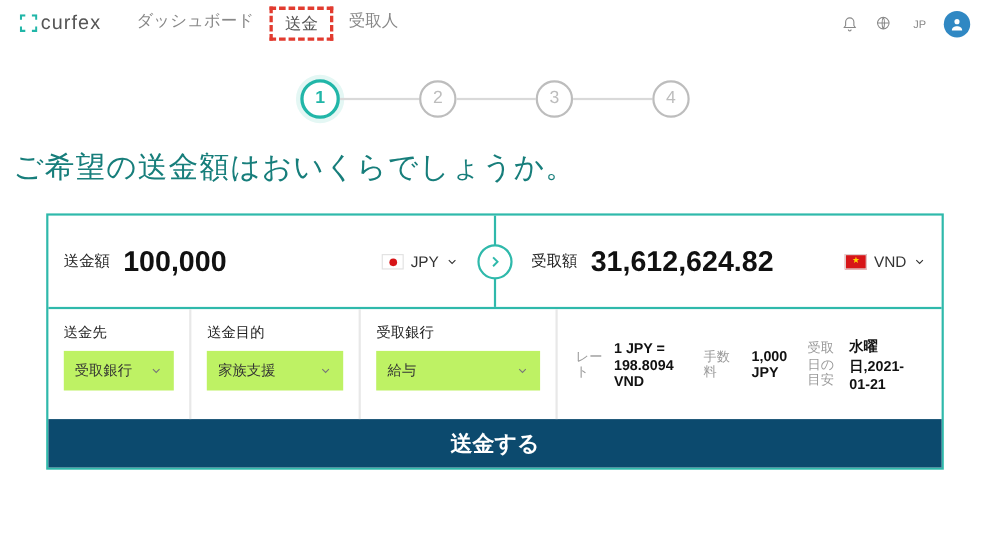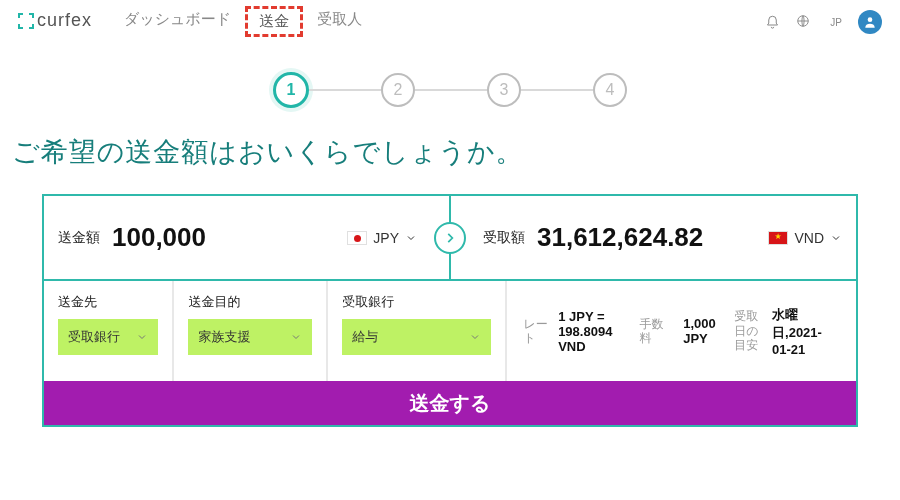--- a/index.html
+++ b/index.html
@@ -46,21 +46,21 @@
   .opt-col:nth-child(1){ width: 158px;}
   .opt-col:nth-child(2){ width: 188px;}
   .opt-col:nth-child(3){ width: 220px;}
   .opt-label { font-size: 13px; color: #222; }
   .sel { height: 36px; background: #bef264; display: flex; align-items: center; justify-content: space-between; padding: 0 10px; font-size: 13px; color: #333; cursor: pointer; }
   .info-col { flex: 1; padding: 20px 16px; display: flex; flex-direction: row; gap: 6px; font-size: 13px; }
   .info-row { display: flex; align-items: center; gap: 8px; }
   .info-k { color: #9a9a9a; width: 48px; font-size: 12px; line-height: 1.2; }
   .info-v { font-weight: 700; color: #111; }
 
-  .submit { height: 44px; background: #a21caf; color: #fff; display: flex; align-items: center; justify-content: center; font-size: 20px; font-weight: 600; cursor: pointer; }
+  .submit { height: 44px; background: #0c4a6e; color: #fff; display: flex; align-items: center; justify-content: center; font-size: 20px; font-weight: 600; cursor: pointer; }
   .chev { display:inline-flex; }
 </style>
 </head>
 <body>
 
 <div class="header">
   <div class="logo">
     <span class="logo-mark">
       <svg width="16" height="16" viewBox="0 0 16 16">
           <g fill="none" stroke="#21b6a8" stroke-width="2">

